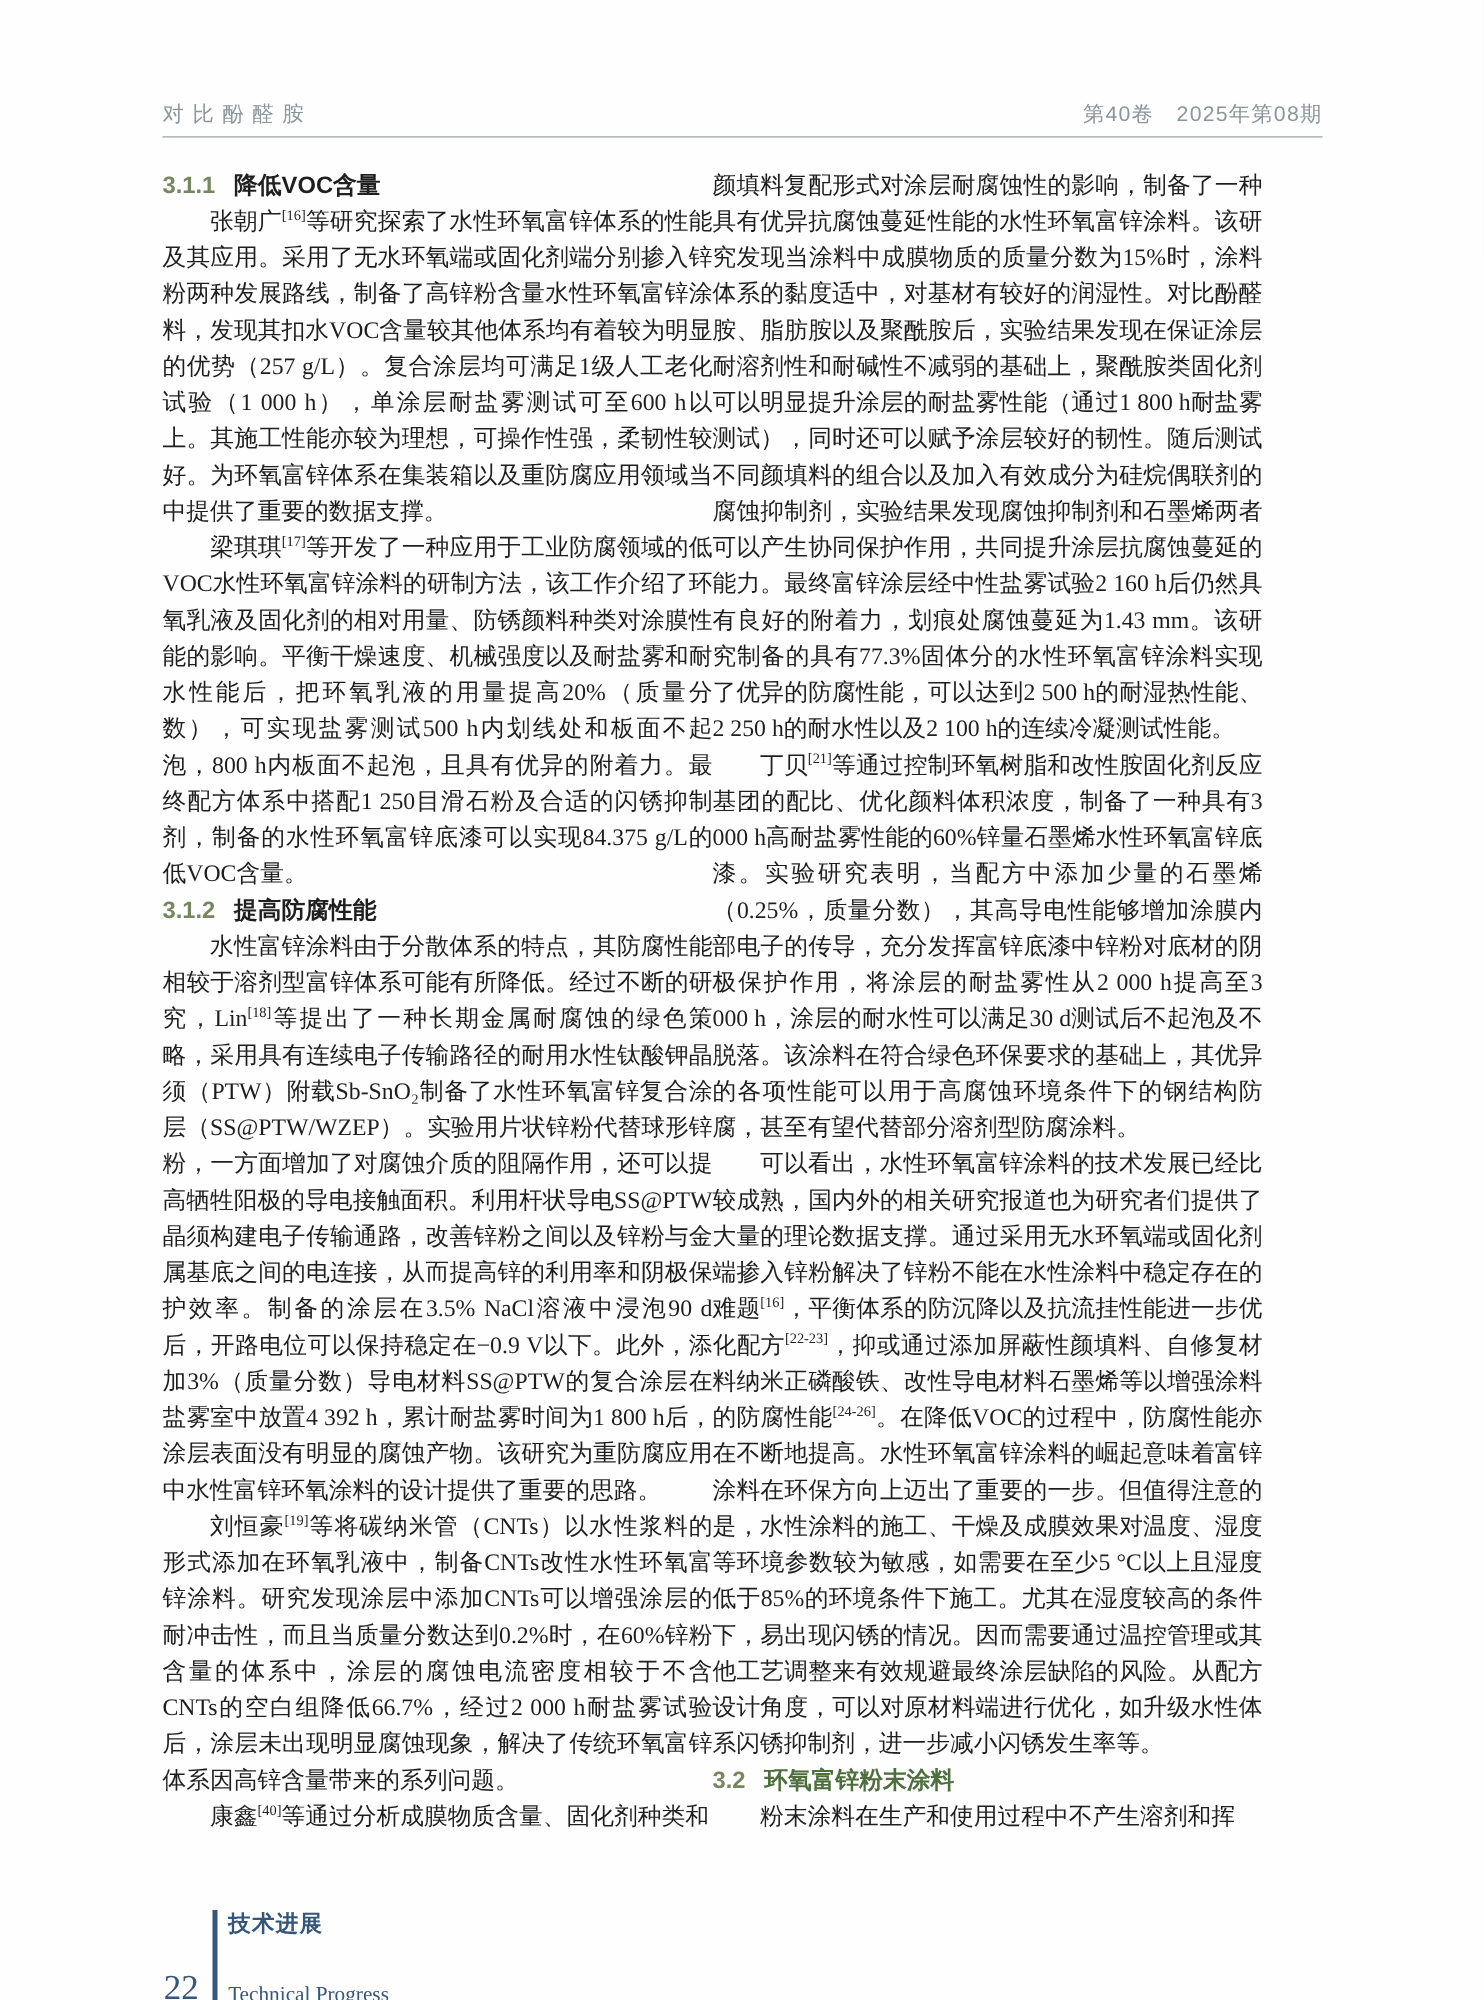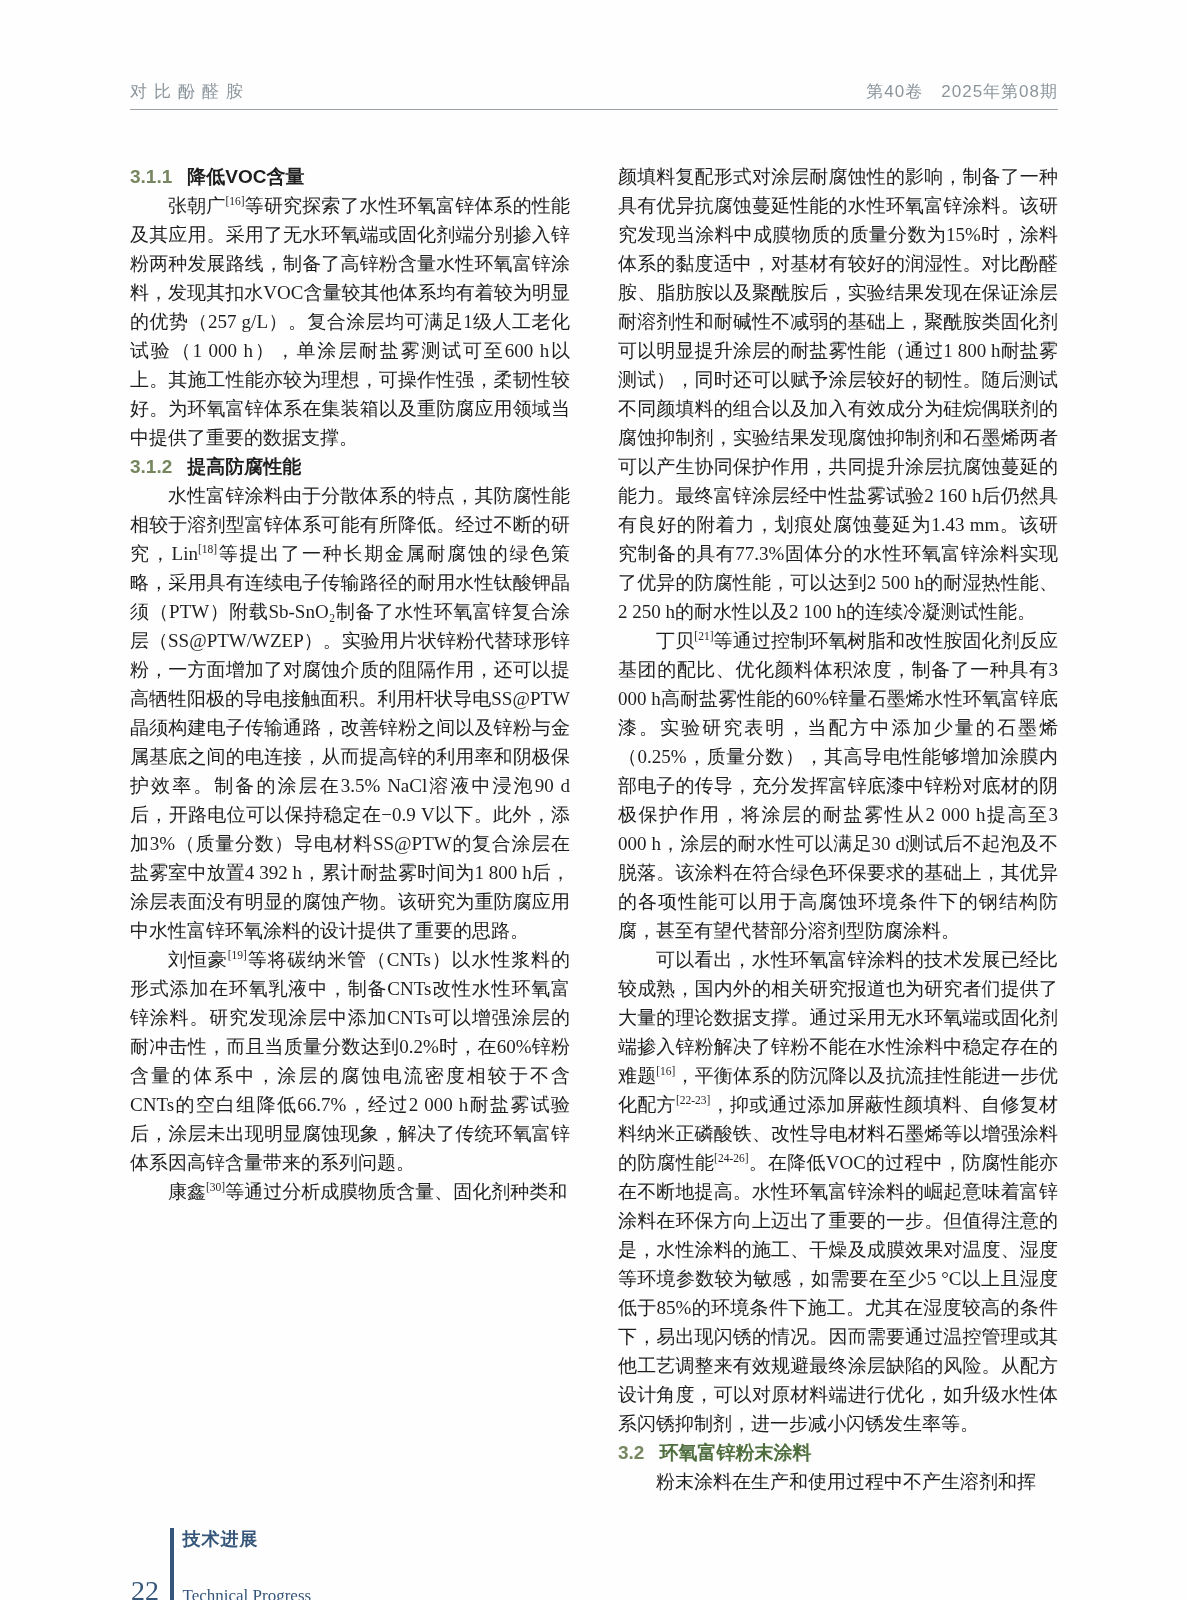--- a/index.html
+++ b/index.html
@@ -25,21 +25,21 @@
   }
   .journal-name { letter-spacing:7px; }
   .volume-issue { letter-spacing:1px; }
   .header-rule {
     position:absolute; left:130px; width:928px; top:109px;
     border-top:1.5px solid #9aa2a8;
   }
   
   .columns {
     position:absolute; left:130px; top:134px; width:928px;
-    display:flex; gap:48px;margin-top:28px;
+    display:flex; 
   }
   .col {
     width:440px;
     text-align:justify;
     font-size:19px;
     line-height:29px;
     color:#1e1e1e;
   }
   .para { text-indent:2em; }
   .para.no-indent { text-indent:0; }
@@ -102,24 +102,25 @@
   <div class="header">
     <span class="journal-name">对比酚醛胺</span>
     <span class="volume-issue">第40卷　2025年第08期</span>
   </div>
   <div class="header-rule"></div>
 
   <div class="columns">
     <div class="col">
         <div class="sec-heading"><span class="sec-num">3.1.1</span><span class="sec-title">降低VOC含量</span></div>
         <p class="para">张朝广<sup>[16]</sup>等研究探索了水性环氧富锌体系的性能及其应用。采用了无水环氧端或固化剂端分别掺入锌粉两种发展路线，制备了高锌粉含量水性环氧富锌涂料，发现其扣水VOC含量较其他体系均有着较为明显的优势（257 g/L）。复合涂层均可满足1级人工老化试验（1 000 h），单涂层耐盐雾测试可至600 h以上。其施工性能亦较为理想，可操作性强，柔韧性较好。为环氧富锌体系在集装箱以及重防腐应用领域当中提供了重要的数据支撑。</p>
+        <p class="para">梁琪琪<sup>[17]</sup>等开发了一种应用于工业防腐领域的低VOC水性环氧富锌涂料的研制方法，该工作介绍了环氧乳液及固化剂的相对用量、防锈颜料种类对涂膜性能的影响。平衡干燥速度、机械强度以及耐盐雾和耐水性能后，把环氧乳液的用量提高20%（质量分数），可实现盐雾测试500 h内划线处和板面不起泡，800 h内板面不起泡，且具有优异的附着力。最终配方体系中搭配1 250目滑石粉及合适的闪锈抑制剂，制备的水性环氧富锌底漆可以实现84.375 g/L的低VOC含量。</p>
         <div class="sec-heading"><span class="sec-num">3.1.2</span><span class="sec-title">提高防腐性能</span></div>
         <p class="para">水性富锌涂料由于分散体系的特点，其防腐性能相较于溶剂型富锌体系可能有所降低。经过不断的研究，Lin<sup>[18]</sup>等提出了一种长期金属耐腐蚀的绿色策略，采用具有连续电子传输路径的耐用水性钛酸钾晶须（PTW）附载Sb-SnO₂制备了水性环氧富锌复合涂层（SS@PTW/WZEP）。实验用片状锌粉代替球形锌粉，一方面增加了对腐蚀介质的阻隔作用，还可以提高牺牲阳极的导电接触面积。利用杆状导电SS@PTW晶须构建电子传输通路，改善锌粉之间以及锌粉与金属基底之间的电连接，从而提高锌的利用率和阴极保护效率。制备的涂层在3.5% NaCl溶液中浸泡90 d后，开路电位可以保持稳定在−0.9 V以下。此外，添加3%（质量分数）导电材料SS@PTW的复合涂层在盐雾室中放置4 392 h，累计耐盐雾时间为1 800 h后，涂层表面没有明显的腐蚀产物。该研究为重防腐应用中水性富锌环氧涂料的设计提供了重要的思路。</p>
         <p class="para">刘恒豪<sup>[19]</sup>等将碳纳米管（CNTs）以水性浆料的形式添加在环氧乳液中，制备CNTs改性水性环氧富锌涂料。研究发现涂层中添加CNTs可以增强涂层的耐冲击性，而且当质量分数达到0.2%时，在60%锌粉含量的体系中，涂层的腐蚀电流密度相较于不含CNTs的空白组降低66.7%，经过2 000 h耐盐雾试验后，涂层未出现明显腐蚀现象，解决了传统环氧富锌体系因高锌含量带来的系列问题。</p>
-        <p class="para">康鑫<sup>[30]</sup>等通过分析成膜物质含量、固化剂种类和</p>
+        <p class="para">康鑫<sup>[40]</sup>等通过分析成膜物质含量、固化剂种类和</p>
       </div>
     <div class="col">
         <p class="para no-indent">颜填料复配形式对涂层耐腐蚀性的影响，制备了一种具有优异抗腐蚀蔓延性能的水性环氧富锌涂料。该研究发现当涂料中成膜物质的质量分数为15%时，涂料体系的黏度适中，对基材有较好的润湿性。对比酚醛胺、脂肪胺以及聚酰胺后，实验结果发现在保证涂层耐溶剂性和耐碱性不减弱的基础上，聚酰胺类固化剂可以明显提升涂层的耐盐雾性能（通过1 800 h耐盐雾测试），同时还可以赋予涂层较好的韧性。随后测试不同颜填料的组合以及加入有效成分为硅烷偶联剂的腐蚀抑制剂，实验结果发现腐蚀抑制剂和石墨烯两者可以产生协同保护作用，共同提升涂层抗腐蚀蔓延的能力。最终富锌涂层经中性盐雾试验2 160 h后仍然具有良好的附着力，划痕处腐蚀蔓延为1.43 mm。该研究制备的具有77.3%固体分的水性环氧富锌涂料实现了优异的防腐性能，可以达到2 500 h的耐湿热性能、2 250 h的耐水性以及2 100 h的连续冷凝测试性能。</p>
         <p class="para">丁贝<sup>[21]</sup>等通过控制环氧树脂和改性胺固化剂反应基团的配比、优化颜料体积浓度，制备了一种具有3 000 h高耐盐雾性能的60%锌量石墨烯水性环氧富锌底漆。实验研究表明，当配方中添加少量的石墨烯（0.25%，质量分数），其高导电性能够增加涂膜内部电子的传导，充分发挥富锌底漆中锌粉对底材的阴极保护作用，将涂层的耐盐雾性从2 000 h提高至3 000 h，涂层的耐水性可以满足30 d测试后不起泡及不脱落。该涂料在符合绿色环保要求的基础上，其优异的各项性能可以用于高腐蚀环境条件下的钢结构防腐，甚至有望代替部分溶剂型防腐涂料。</p>
         <p class="para">可以看出，水性环氧富锌涂料的技术发展已经比较成熟，国内外的相关研究报道也为研究者们提供了大量的理论数据支撑。通过采用无水环氧端或固化剂端掺入锌粉解决了锌粉不能在水性涂料中稳定存在的难题<sup>[16]</sup>，平衡体系的防沉降以及抗流挂性能进一步优化配方<sup>[22-23]</sup>，抑或通过添加屏蔽性颜填料、自修复材料纳米正磷酸铁、改性导电材料石墨烯等以增强涂料的防腐性能<sup>[24-26]</sup>。在降低VOC的过程中，防腐性能亦在不断地提高。水性环氧富锌涂料的崛起意味着富锌涂料在环保方向上迈出了重要的一步。但值得注意的是，水性涂料的施工、干燥及成膜效果对温度、湿度等环境参数较为敏感，如需要在至少5 °C以上且湿度低于85%的环境条件下施工。尤其在湿度较高的条件下，易出现闪锈的情况。因而需要通过温控管理或其他工艺调整来有效规避最终涂层缺陷的风险。从配方设计角度，可以对原材料端进行优化，如升级水性体系闪锈抑制剂，进一步减小闪锈发生率等。</p>
         <div class="sec-heading green-title"><span class="sec-num">3.2</span><span class="sec-title">环氧富锌粉末涂料</span></div>
         <p class="para">粉末涂料在生产和使用过程中不产生溶剂和挥</p>
       </div>
   </div>
 

